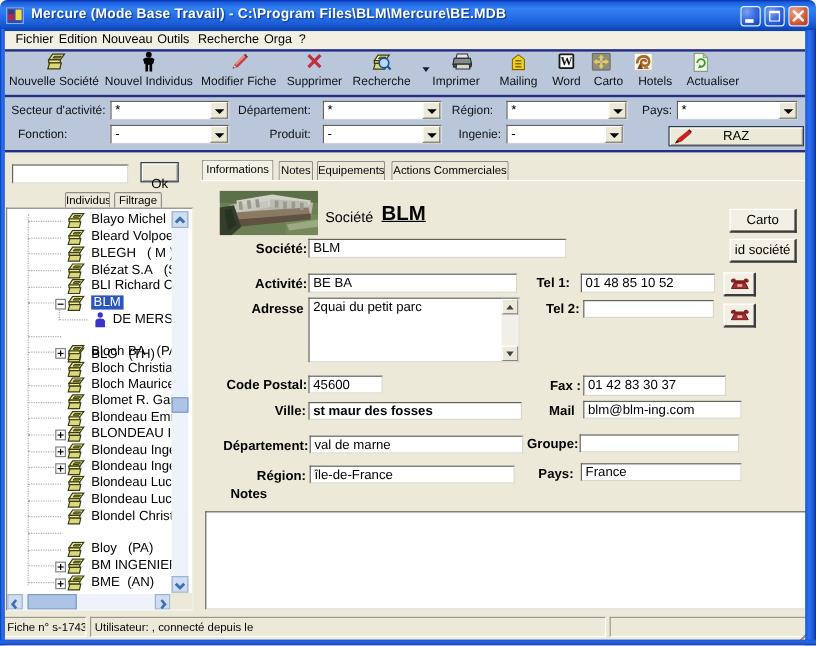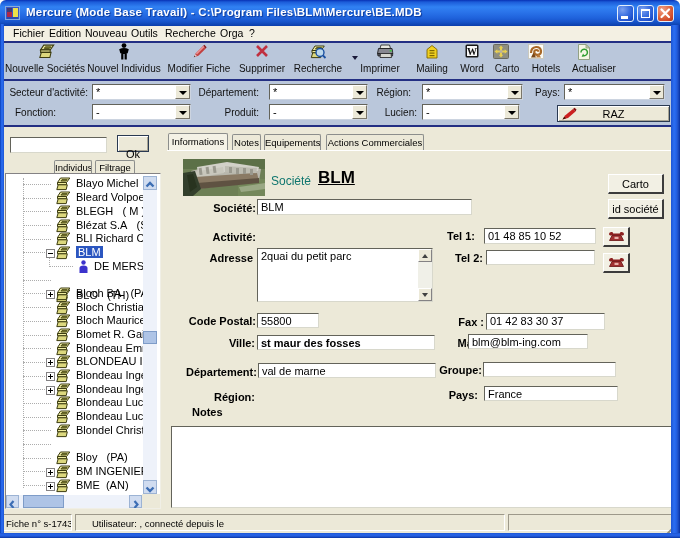--- a/index.html
+++ b/index.html
@@ -47,21 +47,21 @@
   .pmbox:before{content:"";position:absolute;left:1px;top:3px;width:5px;height:1px;background:#000;}
   .pmbox.plus:after{content:"";position:absolute;left:3px;top:1px;width:1px;height:5px;background:#000;}
   .vguide{position:absolute;border-left:1px dotted #adadad;}
   .hguide{position:absolute;border-top:1px dotted #adadad;}
   
   .sbtn{position:absolute;background:#d0dcf0;border:1px solid #9cb3d4;box-sizing:border-box;}
   .sthumb{position:absolute;background:#aec4e6;border:1px solid #7e9cc8;box-sizing:border-box;}
   .strack{position:absolute;background:#eef2fa;}
   
   #status{left:0px;top:512px;width:680px;height:21px;background:#ece9d8;}
-  .stsec{position:absolute;top:2px;height:17px;border:1px solid #9d998a;border-right-color:#fff;border-bottom-color:#fff;box-sizing:border-box;font-size:10px;color:#000;padding-top:3px;padding-left:16px;overflow:hidden;white-space:nowrap;}
+  .stsec{position:absolute;top:2px;height:17px;border:1px solid #9d998a;border-right-color:#fff;border-bottom-color:#fff;box-sizing:border-box;font-size:10px;color:#000;padding-top:3px;padding-left:3px;overflow:hidden;white-space:nowrap;}
 </style>
 </head>
 <body>
 <div id="win">
 <svg width="0" height="0" style="position:absolute">
   <defs>
     <g id="fold">
       <path d="M1.5,5.5 L4.5,1 H13.8 L10.5,5.5 Z" fill="#f0eda2" stroke="#3c3c10" stroke-width="1"></path>
       <path d="M6,2.6 H11.2 L9.8,4.1 H4.9 Z" fill="#8a8a30" stroke="#3c3c10" stroke-width="0.8"></path>
       <path d="M1.5,5.5 H10.5 V7.8 H1.5 Z" fill="#efec9e" stroke="#3c3c10" stroke-width="1"></path>
@@ -104,21 +104,21 @@
       <span style="left:81px">Nouveau</span>
       <span style="left:127px">Outils</span>
       <span style="left:161px">Recherche</span>
       <span style="left:216px">Orga</span>
       <span style="left:245px">?</span>
   </div>
 
   <div class="abs" id="toolbar"></div>
   <div class="abs" id="tbsep"></div>
 
-  <div class="tblbl" style="left:45px">Nouvelle Sociétés</div>
+  <div class="tblbl" style="left:45px">Nouvelle Société</div>
   <div class="tblbl" style="left:124px">Nouvel Individus</div>
   <div class="tblbl" style="left:199px">Modifier Fiche</div>
   <div class="tblbl" style="left:262px">Supprimer</div>
   <div class="tblbl" style="left:318px">Recherche</div>
   <div class="tblbl" style="left:380px">Imprimer</div>
   <div class="tblbl" style="left:432px">Mailing</div>
   <div class="tblbl" style="left:472px">Word</div>
   <div class="tblbl" style="left:507px">Carto</div>
   <div class="tblbl" style="left:546px">Hotels</div>
   <div class="tblbl" style="left:594px">Actualiser</div>
@@ -215,21 +215,21 @@
   <div class="flbl" style="left:15px;top:107px;width:46px;text-align:left">Fonction:</div>
   <div class="combo" style="left:92px;top:104px;width:99px">
       <span class="val">-</span>
       <span class="drop"></span>
     </div>
   <div class="flbl" style="left:221px;top:107px;width:38px">Produit:</div>
   <div class="combo" style="left:269px;top:104px;width:99px">
       <span class="val">-</span>
       <span class="drop"></span>
     </div>
-  <div class="flbl" style="left:382px;top:107px;width:35px">Lucien:</div>
+  <div class="flbl" style="left:382px;top:107px;width:35px">Ingenie:</div>
   <div class="combo" style="left:422px;top:104px;width:98px">
       <span class="val">-</span>
       <span class="drop"></span>
     </div>
   <div class="okbtn" id="razbtn" style="left:557px;top:105px;width:113px;height:17px;padding-top:2px">RAZ</div>
   <svg class="abs" style="left:561px;top:106px" width="16" height="15" viewBox="0 0 16 15">
     <polygon points="1.5,13.5 4,9.5 12,3 14.5,5.5 7,12" fill="#cc2020"></polygon>
     <polygon points="12,3 14.5,5.5 15.5,3.5 13.5,1.8" fill="#881010"></polygon>
     <polygon points="1.5,13.5 3.2,10.8 5,12.3" fill="#301808"></polygon>
   </svg>
@@ -452,62 +452,64 @@
       <rect x="30" y="7" width="3" height="7" transform="rotate(-8 31 10)"></rect>
       <rect x="46" y="8" width="3" height="6"></rect>
       <rect x="53" y="9" width="3" height="6"></rect>
       <rect x="60" y="9" width="3" height="6"></rect>
       <rect x="67" y="10" width="3" height="6"></rect>
     </g>
     <polygon points="0,14 12,12 18,30 10,37 0,37" fill="#333f2c"></polygon>
     <polygon points="4,16 10,15 14,28 7,33" fill="#28331f"></polygon>
     <polygon points="56,28 82,24 82,30 58,33" fill="#9aa884"></polygon>
   </svg>
-  <div class="abs" style="left:271px;top:174px;font-size:12px;color:#0f766e">Société</div>
+  <div class="abs" style="left:271px;top:174px;font-size:12px;color:#000000">Société</div>
   <div class="abs" style="left:318px;top:168px;font-size:17px;font-weight:bold;color:#000;text-decoration:underline">BLM</div>
   <div class="flatbtn" style="left:608px;top:174px;width:56px;height:20px;padding-top:3px">Carto</div>
   <div class="flatbtn" style="left:608px;top:199px;width:56px;height:20px;padding-top:3px">id société</div>
 
   <div class="lbl" style="left:206px;top:202px;width:50px">Société:</div>
   <div class="in" style="left:257px;top:199px;width:215px;height:16px">BLM</div>
   <div class="lbl" style="left:206px;top:231px;width:50px">Activité:</div>
+  <div class="in" style="left:257px;top:228px;width:174px;height:16px">BE BA</div>
   <div class="lbl" style="left:206px;top:252px;width:47px">Adresse</div>
   <div class="in" style="left:257px;top:248px;width:176px;height:54px">2quai du petit parc
     <div style="position:absolute;right:0;top:0;width:14px;height:52px;background:#f0f0e8"></div>
     <div style="position:absolute;right:0;top:0;width:14px;height:13px;background:#ece9d8;border:1px solid #fff;border-right-color:#848284;border-bottom-color:#848284;box-sizing:border-box">
         <div style="position:absolute;left:3px;top:4px;border:3px solid transparent;border-bottom:4px solid #404040;border-top:none"></div>
       </div>
     <div style="position:absolute;right:0;bottom:0;width:14px;height:13px;background:#ece9d8;border:1px solid #fff;border-right-color:#848284;border-bottom-color:#848284;box-sizing:border-box">
         <div style="position:absolute;left:3px;top:4px;border:3px solid transparent;border-top:4px solid #404040;border-bottom:none"></div>
       </div>
   </div>
   <div class="lbl" style="left:186px;top:315px;width:70px">Code Postal:</div>
-  <div class="in" style="left:257px;top:313px;width:62px;height:15px">55800</div>
+  <div class="in" style="left:257px;top:313px;width:62px;height:15px">45600</div>
   <div class="lbl" style="left:205px;top:337px;width:50px">Ville:</div>
   <div class="in" style="left:257px;top:335px;width:178px;height:15px;font-weight:bold">st maur des fosses</div>
   <div class="lbl" style="left:186px;top:366px;width:70px">Département:</div>
   <div class="in" style="left:258px;top:363px;width:178px;height:15px">val de marne</div>
   <div class="lbl" style="left:205px;top:391px;width:50px">Région:</div>
+  <div class="in" style="left:258px;top:388px;width:171px;height:15px">île-de-France</div>
   <div class="lbl" style="left:192px;top:406px;width:40px;text-align:left">Notes</div>
   <div class="in" style="left:171px;top:426px;width:501px;height:82px"></div>
 
   <div class="lbl" style="left:445px;top:230px;width:30px">Tel 1:</div>
   <div class="in" style="left:484px;top:228px;width:112px;height:16px">01 48 85 10 52</div>
   <div class="flatbtn" style="left:603px;top:227px;width:27px;height:20px"><svg width="17" height="11" viewBox="0 0 17 11" style="margin-top:2px">
         <use href="#phone"></use>
       </svg></div>
   <div class="lbl" style="left:453px;top:252px;width:30px">Tel 2:</div>
   <div class="in" style="left:486px;top:250px;width:109px;height:15px"></div>
   <div class="flatbtn" style="left:603px;top:253px;width:27px;height:20px"><svg width="17" height="11" viewBox="0 0 17 11" style="margin-top:2px">
         <use href="#phone"></use>
       </svg></div>
   <div class="lbl" style="left:454px;top:316px;width:30px">Fax :</div>
   <div class="in" style="left:486px;top:313px;width:119px;height:17px">01 42 83 30 37</div>
   <div class="lbl" style="left:449px;top:337px;width:30px">Mail</div>
-  <div class="in" style="left:468px;top:334px;width:120px;height:15px">blm@blm-ing.com</div>
+  <div class="in" style="left:486px;top:334px;width:132px;height:15px">blm@blm-ing.com</div>
   <div class="lbl" style="left:438px;top:364px;width:44px">Groupe:</div>
   <div class="in" style="left:483px;top:362px;width:133px;height:15px"></div>
   <div class="lbl" style="left:448px;top:389px;width:30px">Pays:</div>
   <div class="in" style="left:484px;top:386px;width:134px;height:15px">France</div>
 
   <div class="abs" id="status">
     <div class="stsec" style="left:3px;width:69px;font-size:9.5px;padding-left:2px">Fiche n° s-1743(</div>
     <div class="stsec" style="left:75px;width:430px;font-size:9.5px">Utilisateur: , connecté depuis le</div>
     <div class="stsec" style="left:508px;width:169px"></div>
   </div>

